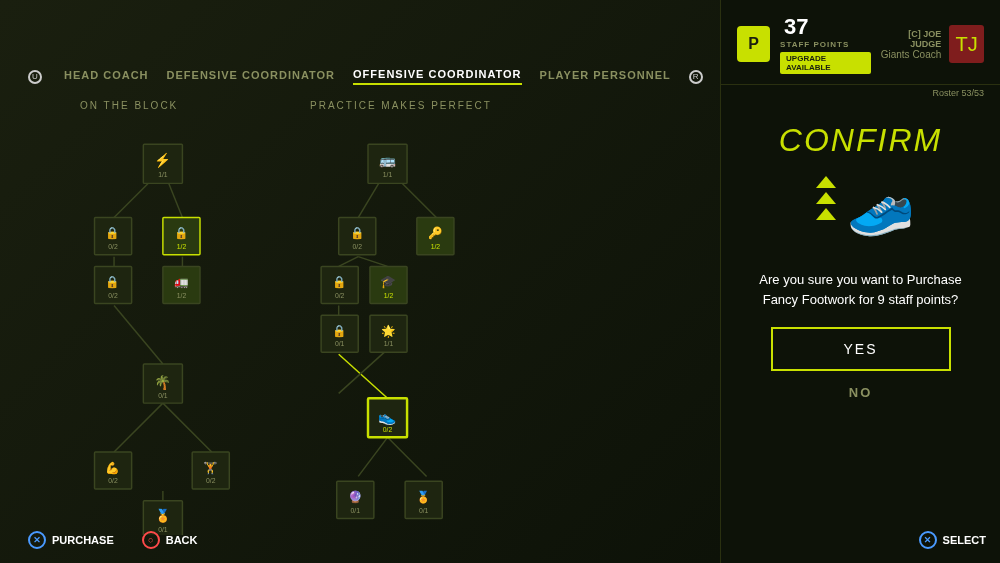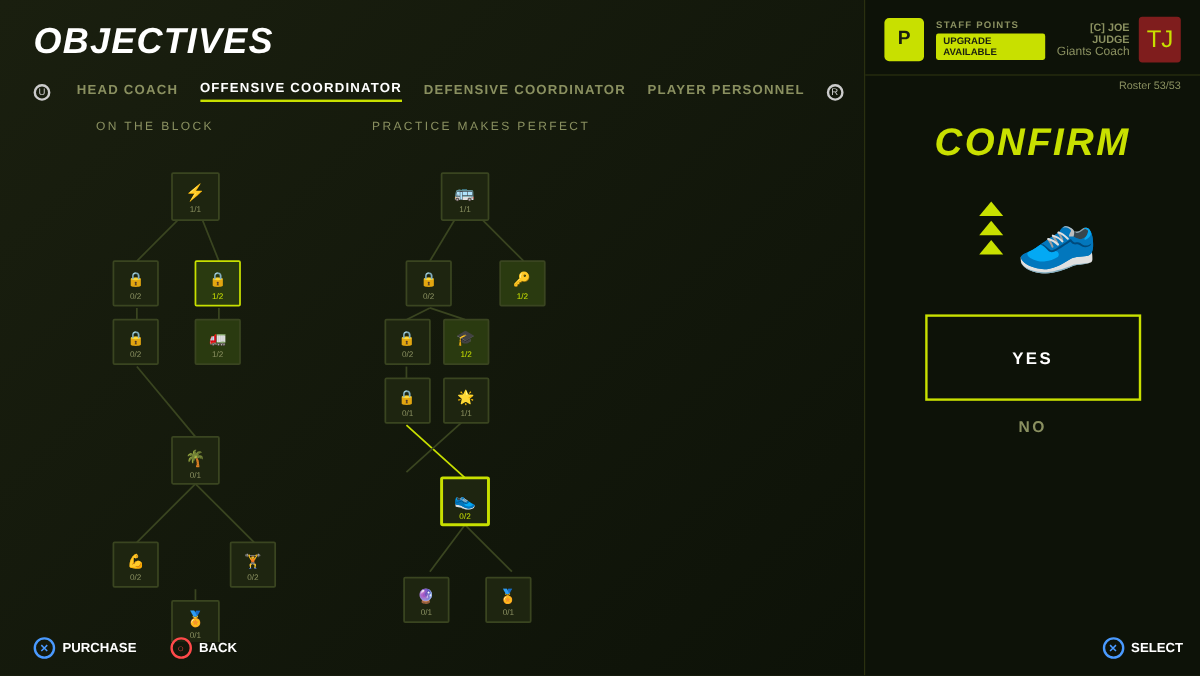--- a/index.html
+++ b/index.html
@@ -268,42 +268,42 @@
     
     .confirm-panel {
       display: flex;
       flex-direction: column;
       align-items: center;
       padding: 16px 20px;
       flex: 1;
     }
     .confirm-title {
       font-size: 32px;
-      font-weight: 700;
+      font-weight: 400;
       color: #c8e000;
       text-transform: uppercase;
       font-style: italic;
       letter-spacing: 2px;
-      margin-bottom: 26px;
+      margin-bottom: 12px;
     }
     .confirm-text {
       font-size: 13px;
       color: #ffffff;
       text-align: center;
       line-height: 1.5;
       margin-bottom: 18px;
     }
     .yes-btn {
       width: 180px;
-      padding: 26px 0;
+      padding: 12px 0;
       background: transparent;
       border: 2px solid #c8e000;
       color: #ffffff;
       font-size: 14px;
-      font-weight: 700;
+      font-weight: 400;
       text-transform: uppercase;
       text-align: center;
       cursor: pointer;
       letter-spacing: 2px;
       margin-bottom: 8px;
     }
     .no-btn {
       font-size: 13px;
       font-weight: 700;
       color: #8a9060;
@@ -337,29 +337,26 @@
       pointer-events: none;
     }
   </style>
 </head>
 <body>
 
 <div class="bg-watermark">FRANCHISE FRANCHISE FRAN</div>
 
 <div class="main-area">
 
-  <div class="header">
-    <div class="objectives-title">OBJECTIVES</div>
-  </div>
 
   <div class="nav-tabs">
     <span class="circle-icon white">U</span>
     <div class="nav-tab">HEAD COACH</div>
+    <div class="nav-tab">DEFENSIVE COORDINATOR</div>
     <div class="nav-tab active">OFFENSIVE COORDINATOR</div>
-    <div class="nav-tab">DEFENSIVE COORDINATOR</div>
     <div class="nav-tab">PLAYER PERSONNEL</div>
     <span class="circle-icon white">R</span>
   </div>
 
   <div class="section-label section-label-left">ON THE BLOCK</div>
   <div class="section-label section-label-right">PRACTICE MAKES PERFECT</div>
 
   <div class="skill-tree">
     <svg class="skill-svg" viewBox="0 0 680 430" xmlns="http://www.w3.org/2000/svg">
 
@@ -477,20 +474,23 @@
 
 </div>
 
 <div class="right-panel">
 
   <div class="rp-top">
     <div class="sp-badge">
       <span style="font-size:16px;color:#1a1f0f;font-weight:900;">P</span>
     </div>
     <div class="sp-group">
+      <div class="sp-row">
+        <span class="sp-number">37</span>
+      </div>
       <div class="sp-label">STAFF POINTS</div>
       <div class="upgrade-badge">Upgrade Available</div>
     </div>
     <div class="coach-info">
       <div class="coach-text">
         <span class="coach-tag">[C] JOE JUDGE</span>
         <span class="coach-team">Giants Coach</span>
       </div>
       <div class="coach-avatar">
         <span>TJ</span>
@@ -507,20 +507,21 @@
 
       <div style="position:absolute;left:10px;top:5px;display:flex;flex-direction:column;gap:2px;">
         <div style="width:0;height:0;border-left:10px solid transparent;border-right:10px solid transparent;border-bottom:12px solid #c8e000;"></div>
         <div style="width:0;height:0;border-left:10px solid transparent;border-right:10px solid transparent;border-bottom:12px solid #c8e000;margin-top:2px;"></div>
         <div style="width:0;height:0;border-left:10px solid transparent;border-right:10px solid transparent;border-bottom:12px solid #c8e000;margin-top:2px;"></div>
       </div>
 
       <div style="position:absolute;right:0;top:8px;font-size:55px;color:#c8e000;transform:scaleX(-1);line-height:1;">👟</div>
     </div>
 
+    <div class="confirm-text">Are you sure you want to Purchase Fancy Footwork for 9 staff points?</div>
 
     <div class="yes-btn">YES</div>
     <div class="no-btn">NO</div>
   </div>
 
 </div>
 
 <div class="bottom-right">
   <span class="x-btn">✕</span>
   <span>SELECT</span>

